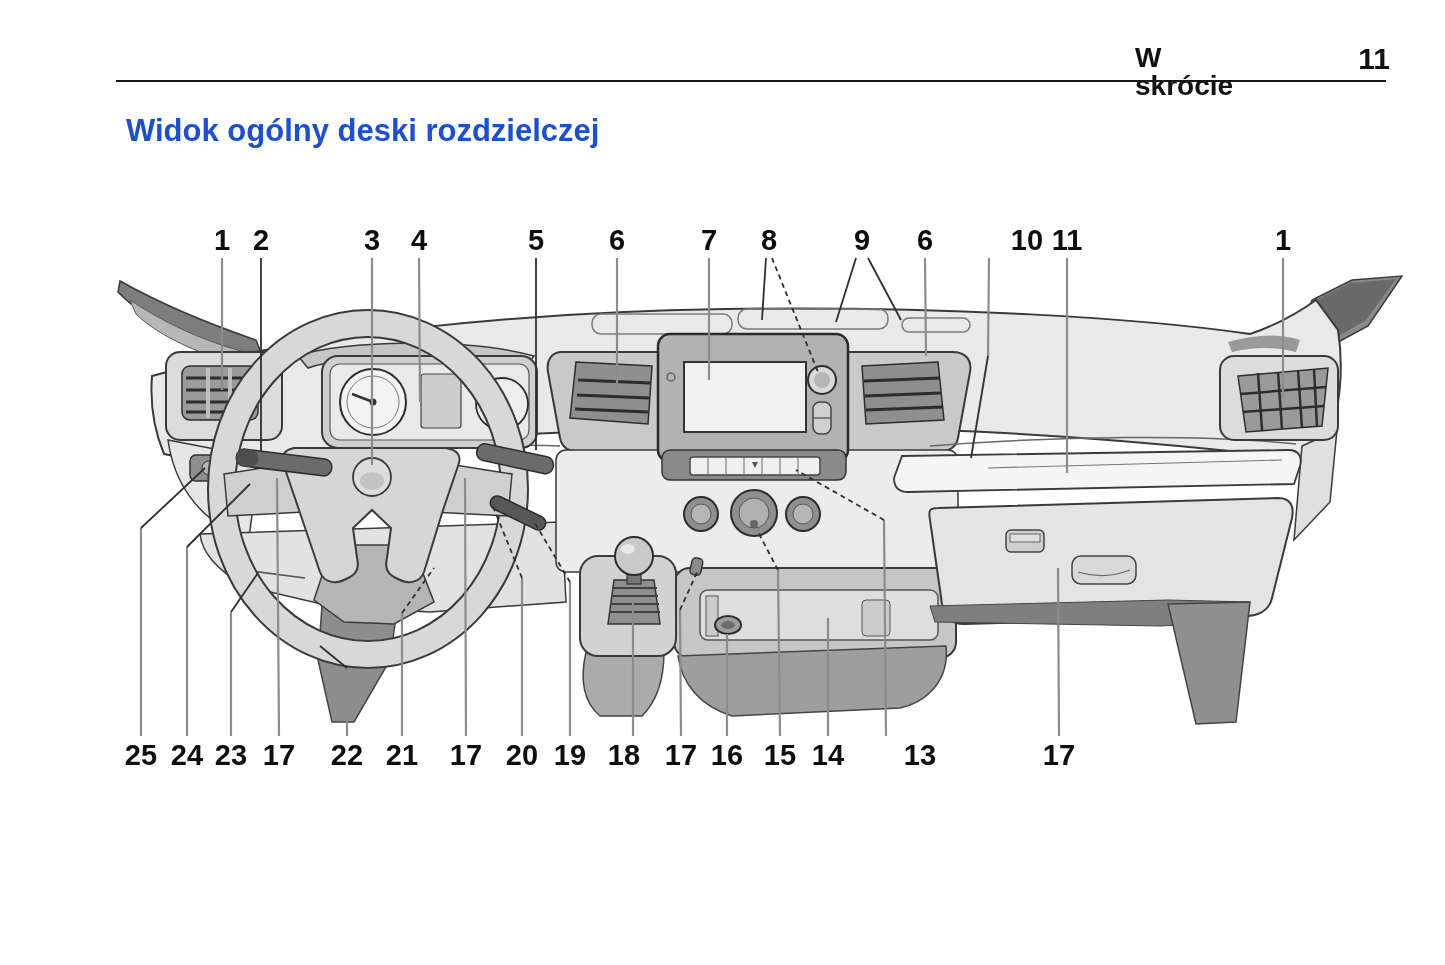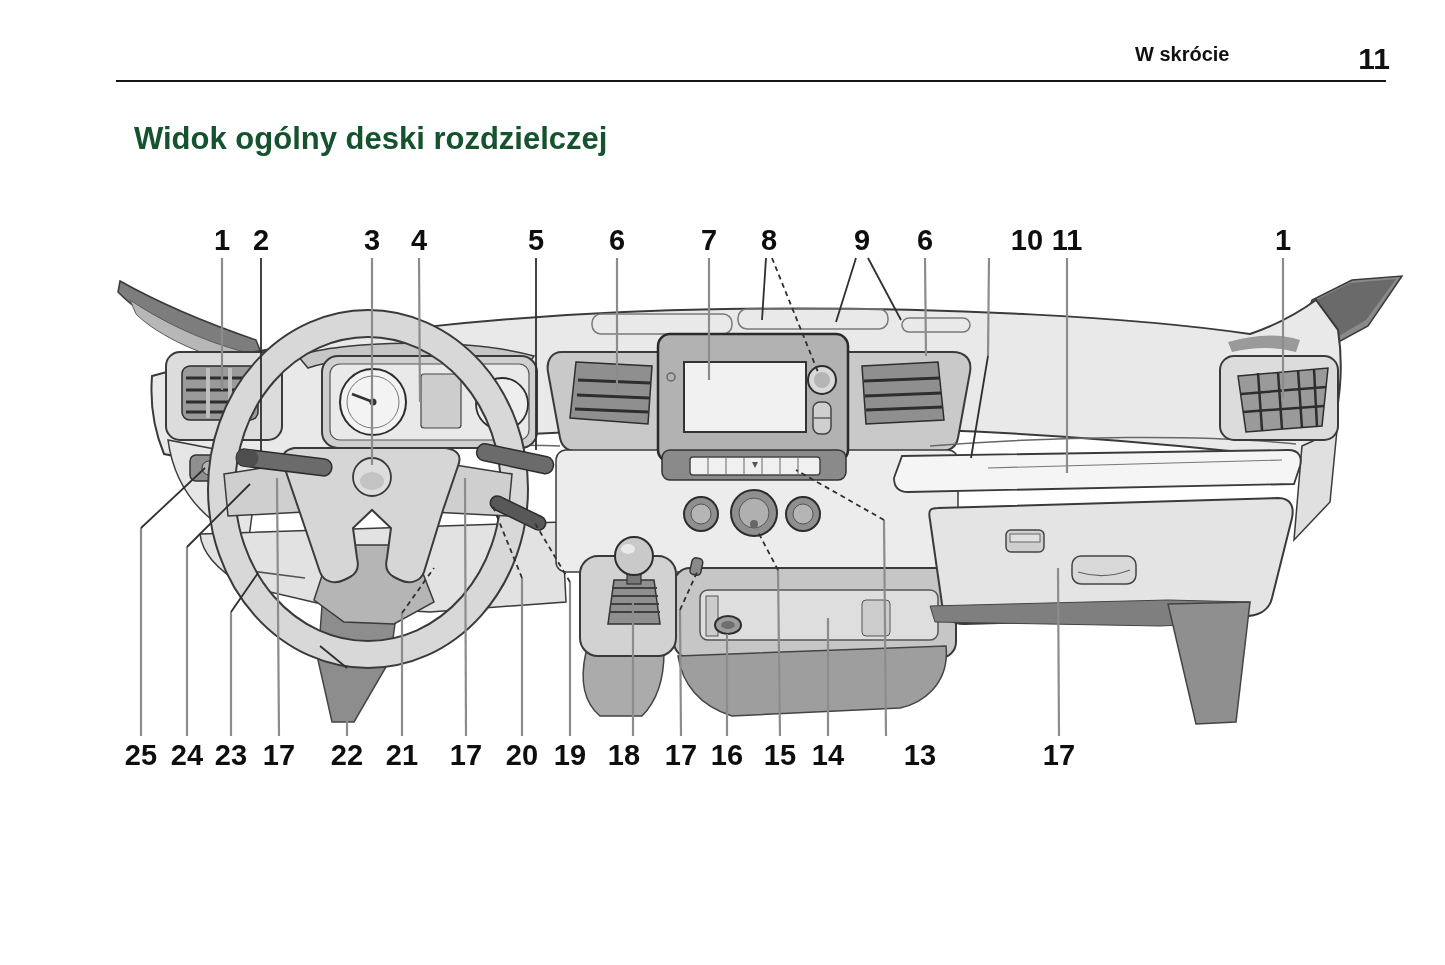--- a/index.html
+++ b/index.html
@@ -2,34 +2,34 @@
 <html><head>
 <meta charset="utf-8">
 <style>
   html,body{margin:0;padding:0;background:#ffffff;}
   .page{
     position:relative; width:1445px; height:965px; background:#ffffff;
     font-family:"Liberation Sans", sans-serif; overflow:hidden;
   }
   .hdr-section{
     position:absolute; top:44px; left:1135px; width:132px;
-    font-size:20px; font-weight:bold; color:#111; letter-spacing:0;
+    font-size:28px; font-weight:bold; color:#111; letter-spacing:0;
     text-align:left; line-height:1;
   }
   .hdr-page{
     position:absolute; top:44px; left:1350px; width:40px;
     font-size:30px; font-weight:bold; color:#111; text-align:right; line-height:1;
   }
   .hdr-rule{
     position:absolute; top:80px; left:116px; width:1270px; height:0;
     border-top:2.5px solid #161616;
   }
   .doc-title{
-    position:absolute; top:106px; left:118px; margin:16px;
-    font-size:31px; font-weight:bold; color:#14532d; line-height:1.1;
+    position:absolute; top:106px; left:118px; margin:8px;
+    font-size:31px; font-weight:bold; color:#1d4ed8; line-height:1.1;
   }
   .figure{ position:absolute; left:0; top:0; width:1445px; height:965px; }
   .figure svg{ position:absolute; left:0; top:0; }
   .co{
     position:absolute; transform:translateX(-50%);
     font-size:29px; font-weight:bold; color:#0e0e0e; line-height:1; white-space:nowrap;
   }
   .co.t{ top:226px; }
   .co.b{ top:741px; }
 </style>

